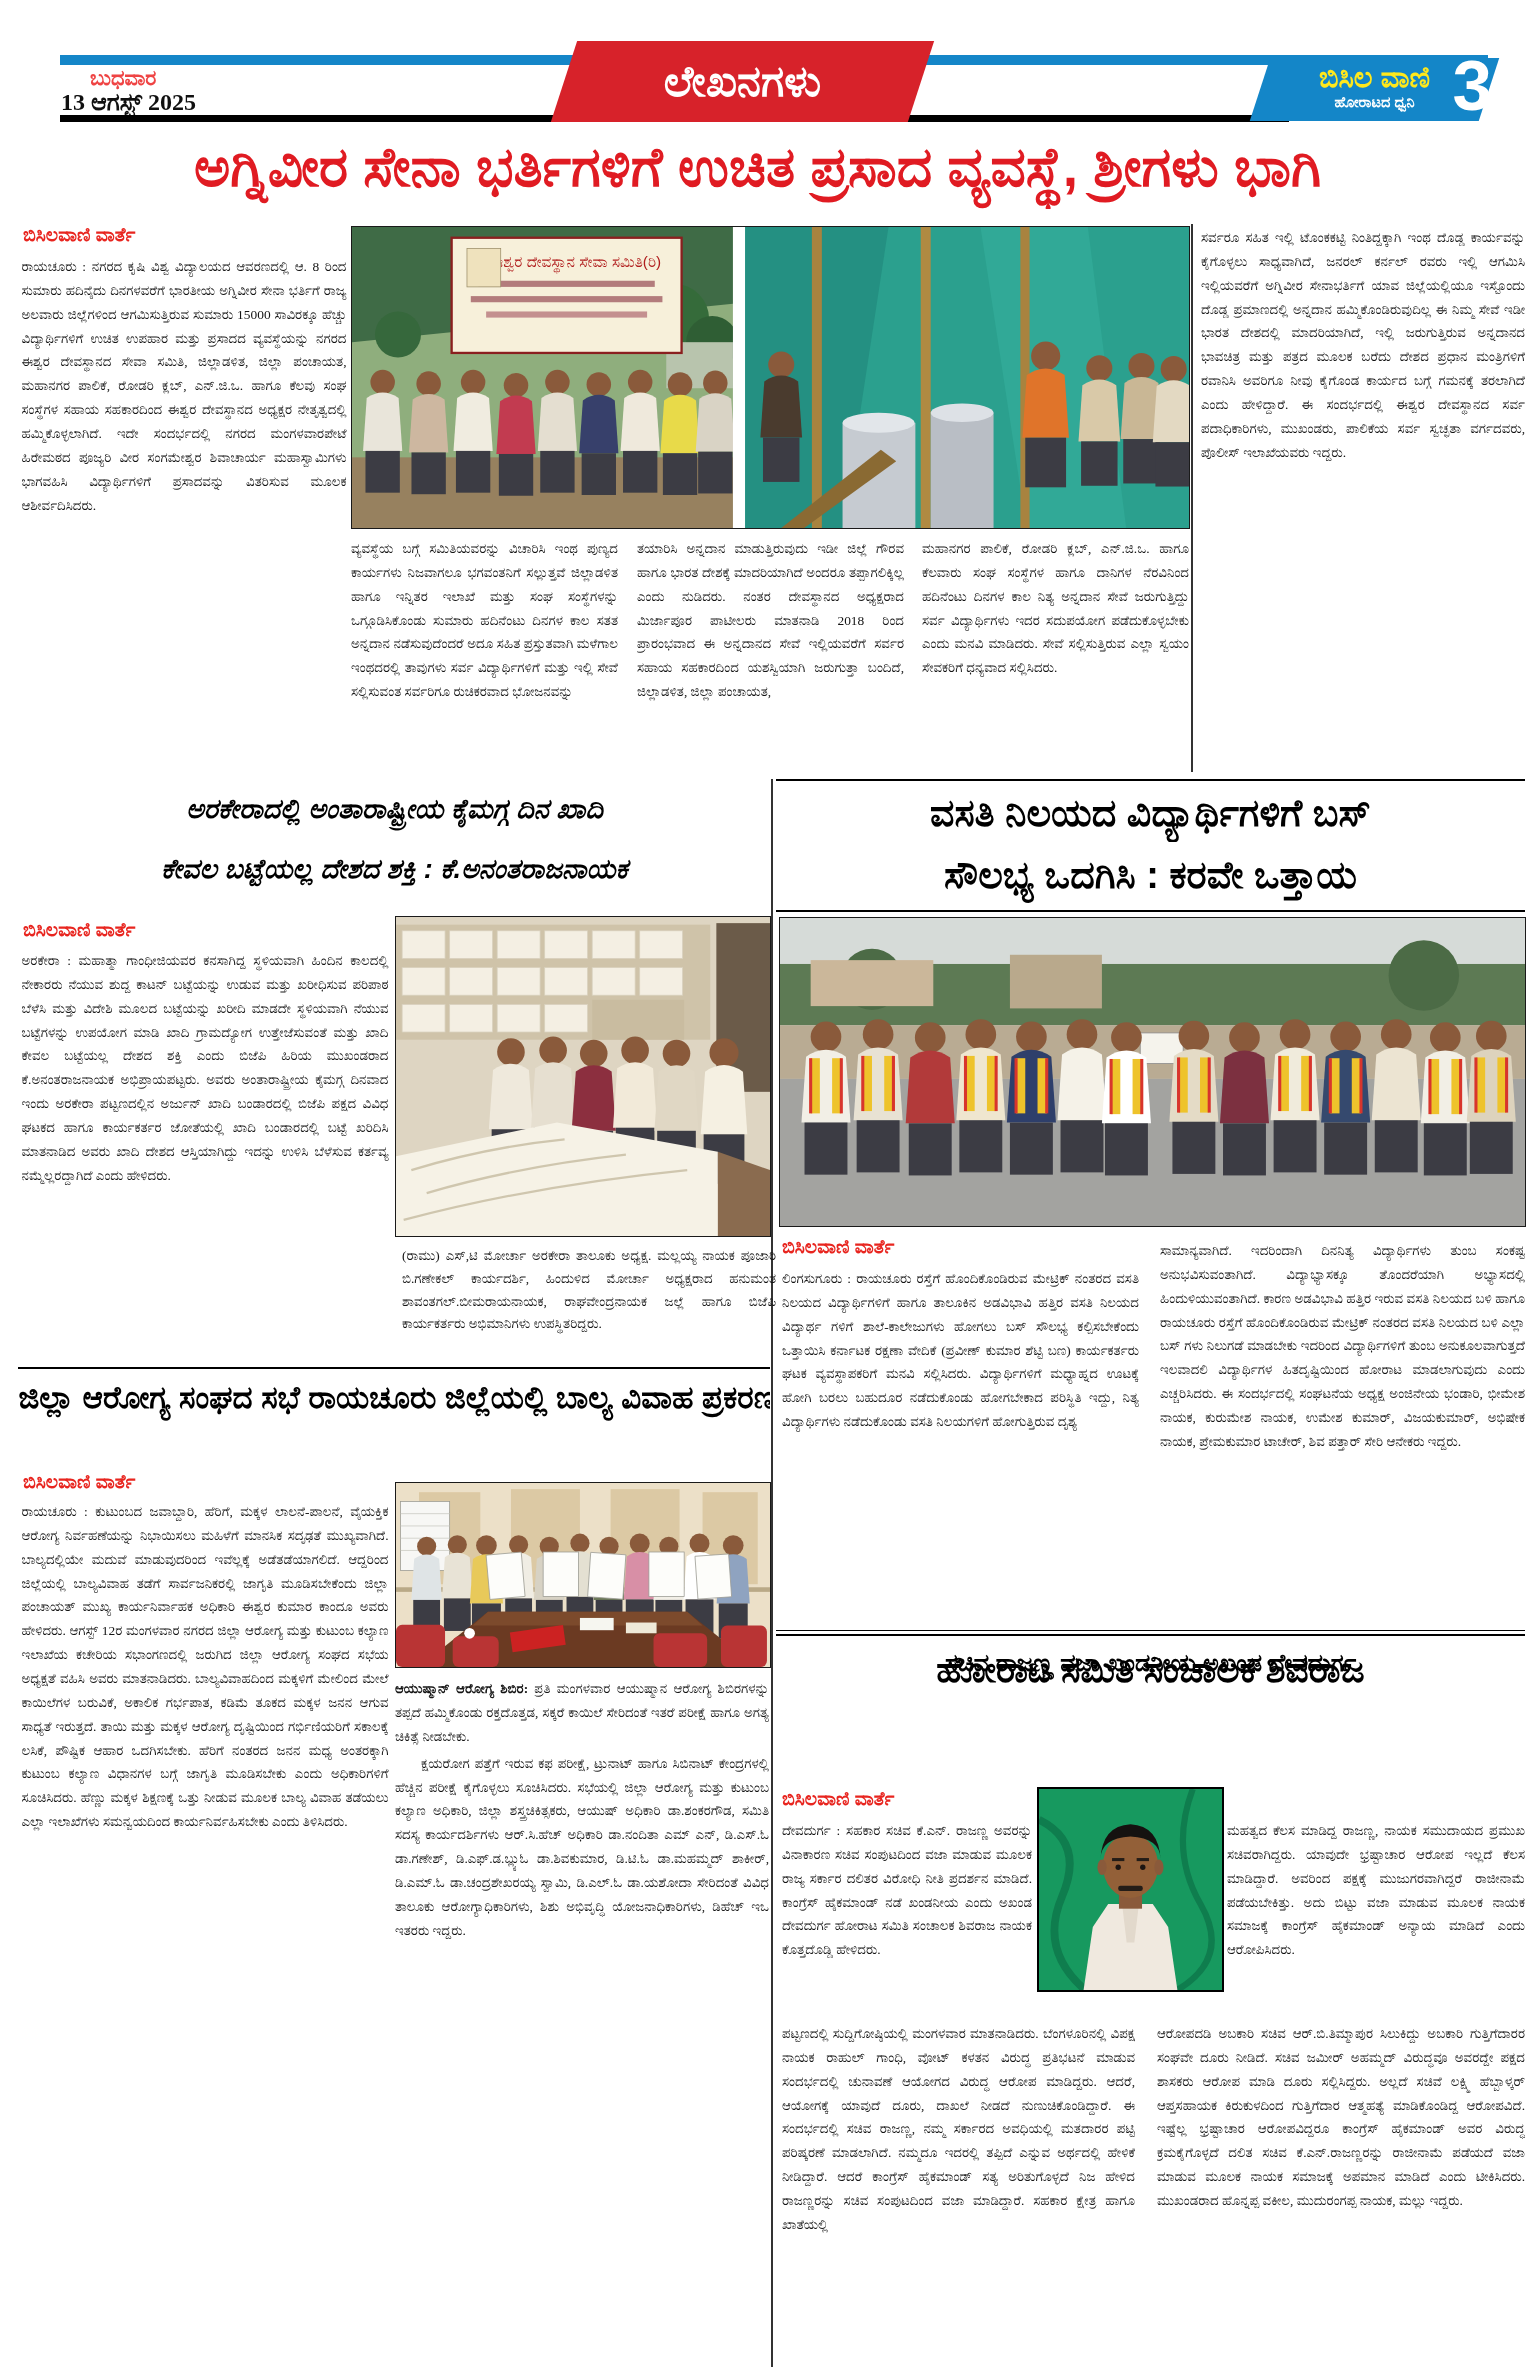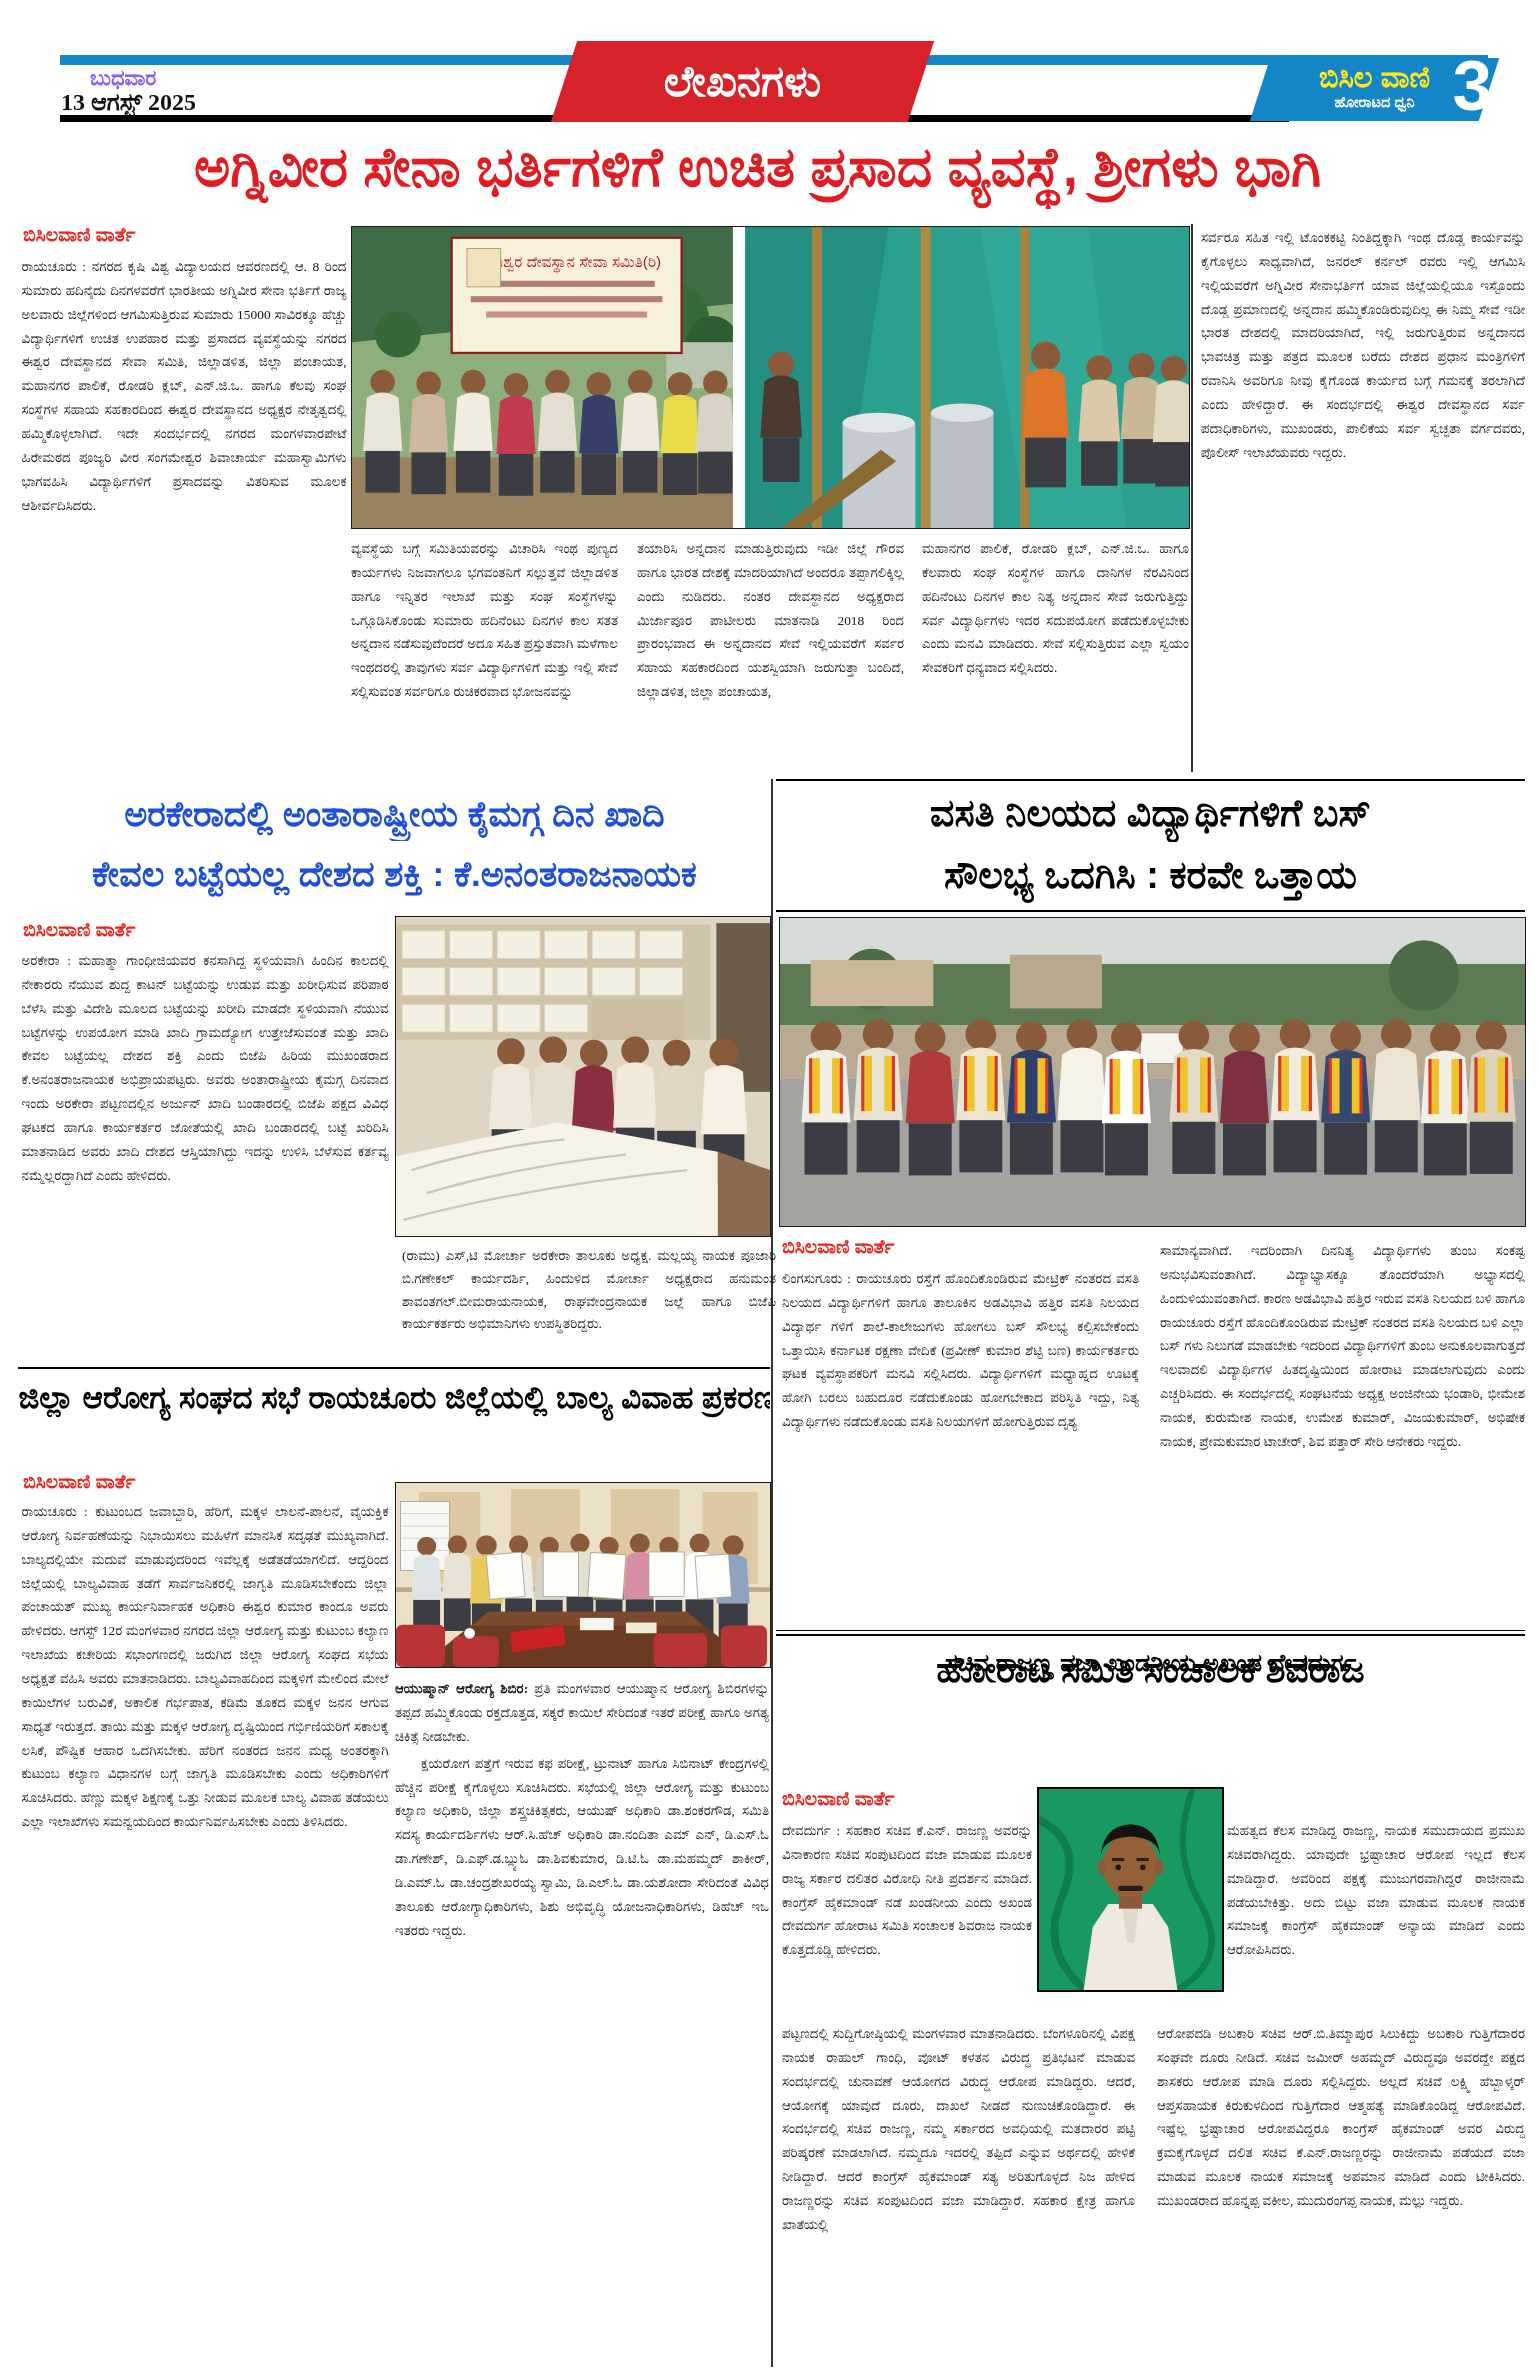--- a/index.html
+++ b/index.html
@@ -8,27 +8,27 @@
   .abs{position:absolute;}
   .body-text{font-size:13.4px;line-height:1.78;text-align:justify;color:#141414;overflow:hidden;}
   .body-text p{margin:0 0 3.1px 0;}
   .body-text p + p{text-indent:26px;}
   .byline{color:#e8251f;font-weight:bold;font-size:19px;font-family:"Liberation Sans",sans-serif;}
   .photo{border:1.5px solid #1a1a1a;overflow:hidden;background:#cfcfcf;}
   .photo svg{display:block;width:100%;height:100%;}
   .rule{background:#000;}
   .h-main{color:#e01b22;font-weight:bold;font-size:55px;line-height:1.3;text-align:center;
           white-space:nowrap;font-family:"Liberation Sans",sans-serif;overflow:hidden;}
-  .h-blue{color:#1d4ed8;font-weight:bold;font-size:35px;line-height:1.2;text-align:center;
-          white-space:nowrap;font-family:"Liberation Sans",sans-serif;overflow:hidden;}
+  .h-blue{color:#000000;font-weight:bold;font-size:27px;line-height:1.2;text-align:center;
+          white-space:nowrap;font-family:"Liberation Sans",sans-serif;overflow:hidden;font-style:italic;}
   .h-black{color:#000;font-weight:bold;line-height:1.2;text-align:center;white-space:nowrap;
            font-family:"Liberation Sans",sans-serif;overflow:hidden;}
   .skew{transform:skewX(-18deg);}
   .unskew{transform:skewX(18deg);}
-  .mast-day{color:#8b5cf6;font-weight:bold;font-size:21px;font-family:"Liberation Sans",sans-serif;}
+  .mast-day{color:#ef4444;font-weight:bold;font-size:21px;font-family:"Liberation Sans",sans-serif;}
   .mast-date{color:#101010;font-weight:bold;font-size:24px;font-family:"Liberation Serif",serif;}
   .ribbon{background:#d7222a;}
   .ribbon span{display:block;color:#fff;font-weight:bold;font-size:43px;line-height:81px;
                text-align:center;font-family:"Liberation Sans",sans-serif;}
   .bluebox{background:#1486c8;}
   .bluebox .inner{position:relative;width:100%;height:100%;text-align:center;}
   .paper-name{color:#ffe81c;font-weight:bold;font-size:29px;line-height:1.15;padding-top:3.1px;
               font-family:"Liberation Sans",sans-serif;}
   .paper-tag{color:#ffffff;font-weight:bold;font-size:14.6px;font-family:"Liberation Sans",sans-serif;}
   .page-no{position:absolute;right:-3.1px;top:-7.7px;color:#fff;font-weight:bold;font-size:71px;

